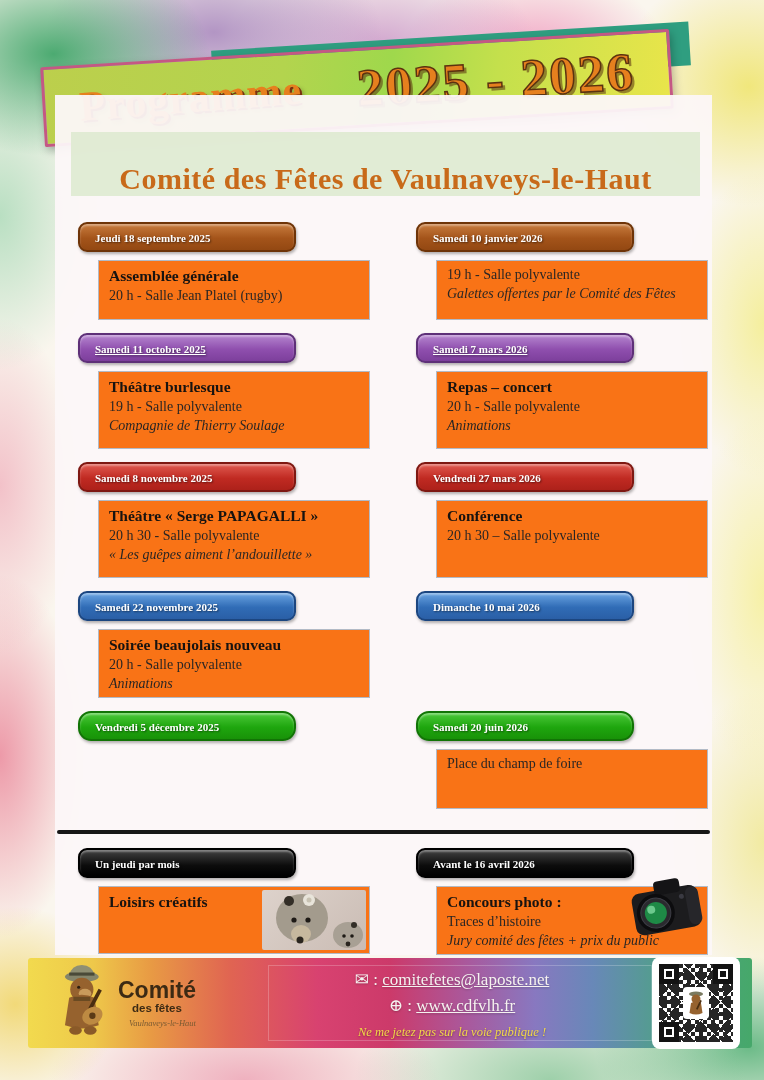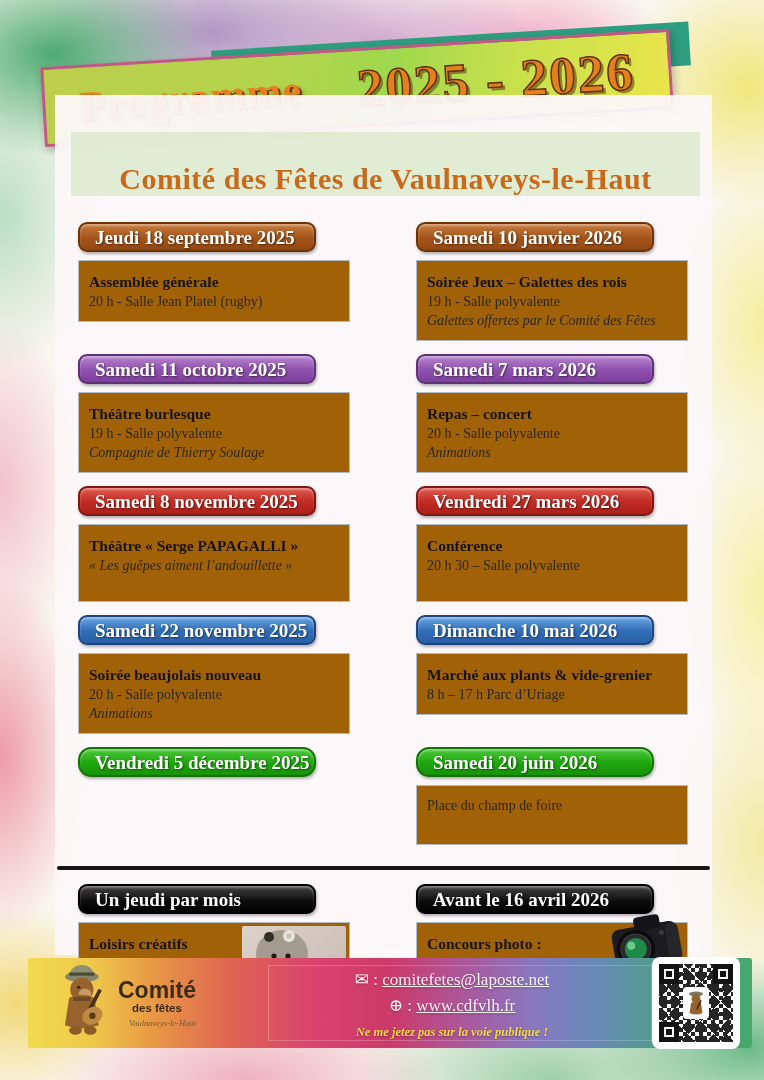--- a/index.html
+++ b/index.html
@@ -36,34 +36,34 @@
     -webkit-text-stroke:1.5px #5c3210;text-shadow:3px 3px 0 rgba(90,50,16,.55);}
   
   .panel{position:absolute;left:55px;top:95px;width:657px;height:860px;
     background:rgba(252,247,248,.95);box-sizing:border-box;}
   .title-strip{margin:37px 12px 0 16px;height:64px;background:rgba(222,234,208,.9);
     display:flex;align-items:flex-end;justify-content:center;}
   .page-title{font-size:30px;font-weight:bold;color:#c86a1a;letter-spacing:.5px;}
   
   .grid{margin:26px 0 0 23px;display:grid;grid-template-columns:272px 272px;column-gap:66px;}
   .cell{margin-bottom:13px;position:relative;}
-  .hdr{box-sizing:border-box;width:238px;height:30px;padding:2px 0 0 15px;
+  .hdr{box-sizing:border-box;width:218px;height:30px;padding:2px 0 0 15px;
     border-radius:9px;border:2px solid;display:flex;align-items:center;
-    color:#fff;font-weight:bold;font-size:19px;
+    color:#fff;font-weight:bold;font-size:11px;
     text-shadow:1px 1px 2px rgba(0,0,0,.5);
     box-shadow:1px 2px 3px rgba(0,0,0,.3),inset 0 2px 2px rgba(255,255,255,.35);}
   .c-orange{background:linear-gradient(#c87c3e,#a4541a 55%,#934812);border-color:#6e3408;}
-  .c-purple{background:linear-gradient(#b585cf,#8f4fae 55%,#7d3f9c);border-color:#5e3078;}
+  .c-purple{background:linear-gradient(#b585cf,#8f4fae 55%,#7d3f9c);border-color:#5e3078;text-decoration:underline;}
   .c-red{background:linear-gradient(#e05a50,#c02a22 55%,#ad211a);border-color:#7e1812;}
   .c-blue{background:linear-gradient(#6aa4e2,#306cb6 55%,#2a5fa6;);border-color:#1c4680;}
   .c-blue{background:linear-gradient(#6aa4e2,#306cb6 55%,#2a5fa6);border-color:#1c4680;}
   .c-green{background:linear-gradient(#4cc93a,#1ea60e 55%,#189208);border-color:#127406;border-radius:13px;}
   .c-black{background:linear-gradient(#424242,#0c0c0c 60%,#000);border-color:#000;text-align:right;}
-  .box{box-sizing:border-box;width:272px;border:1px solid #b2bac6;background:#a16207;
-    padding:10px 10px;margin-top:8px;font-size:14px;line-height:19px;color:#2a2624;position:relative;}
+  .box{box-sizing:border-box;width:272px;border:1px solid #b2bac6;background:#f97316;
+    padding:4px 10px;margin-top:8px;font-size:14px;line-height:19px;color:#2a2624;position:relative;margin-left:20px;}
   .hA{min-height:60px}.hB{min-height:78px}.hC{min-height:58px}.hD{min-height:60px}.hE{min-height:68px}
   .etitle{font-weight:bold;font-size:15.5px;color:#171310;line-height:21px;}
   .eitalic{font-style:italic;}
   .eitalic b{font-style:italic;}
   .sep{height:4px;background:#161616;margin:8px 2px 0 2px;border-radius:2px;}
   .grid-bottom{margin-top:14px;}
   
   .photo-hedgehogs{position:absolute;right:3px;top:3px;width:104px;height:60px;
     background:linear-gradient(135deg,#ddd2cb,#cabcb4);border-radius:2px;}
   .photo-camera{position:absolute;right:0px;top:-14px;width:80px;height:66px;}
@@ -74,21 +74,21 @@
     display:flex;align-items:center;box-sizing:border-box;padding:0 12px 0 28px;}
   .footer-frame{position:absolute;left:240px;right:100px;top:7px;bottom:7px;
     border:1px solid rgba(255,255,255,.22);pointer-events:none;}
   .logo{display:flex;align-items:center;gap:4px;width:196px;}
   .logo-text .l1{font-family:"Liberation Sans",sans-serif;font-weight:bold;font-size:23px;color:#3c2a14;line-height:24px;}
   .logo-text .l2{font-family:"Liberation Sans",sans-serif;font-weight:bold;font-size:11.5px;color:#3c2a14;margin-left:14px;line-height:13px;}
   .logo-text .l3{font-style:italic;font-size:8.5px;color:#7a5a32;margin-left:6px;margin-top:3px;text-align:right;}
   .footer-center{flex:1;text-align:center;color:#f6f2f0;}
   .flink-line{font-size:17px;line-height:26px;text-shadow:0 1px 2px rgba(0,0,0,.25);}
   .flink{text-decoration:underline;color:#f6f2f0;}
-  .fnote{margin-top:6px;font-size:12.5px;font-weight:bold;font-style:italic;color:#f2d848;
+  .fnote{margin-top:6px;font-size:12.5px;font-weight:normal;font-style:italic;color:#f2d848;
     text-shadow:0 1px 2px rgba(0,0,0,.35);}
   .qr{position:relative;width:88px;height:92px;background:#fff;border-radius:8px;flex:0 0 auto;}
   .qr-noise{position:absolute;inset:7px;opacity:.92;
     background-image:repeating-conic-gradient(#131313 0 25%,transparent 0 50%),
       repeating-conic-gradient(from 45deg,#131313 0 25%,transparent 0 50%);
     background-size:8px 8px,13px 13px;background-position:0 0,3px 5px;}
   .finder{position:absolute;width:10px;height:10px;border:5px solid #131313;background:#fff;}
   .finder::after{content:"";position:absolute;inset:2px;background:#131313;}
   .f-tl{left:7px;top:7px}.f-tr{right:7px;top:7px}.f-bl{left:7px;bottom:7px}
   .qr-mascot{position:absolute;left:50%;top:50%;transform:translate(-50%,-50%);
@@ -121,21 +121,20 @@
         <div class="box hA">
           <div class="etitle">Assemblée générale</div>
           <div class="eline">20 h - Salle Jean Platel (rugby)</div>
         </div>
       </div>
       <div class="cell">
         <div class="hdr c-orange">
           <span>Samedi 10 janvier 2026</span>
           </div>
         <div class="box hA">
-          <div class="etitle">Soirée Jeux – Galettes des rois</div>
           <div class="eline">19 h - Salle polyvalente</div>
           <div class="eitalic">Galettes offertes par le Comité des Fêtes</div>
         </div>
       </div>
 
       <div class="cell">
         <div class="hdr c-purple">
           <span>Samedi 11 octobre 2025</span>
           </div>
         <div class="box hB">
@@ -154,20 +153,21 @@
           <div class="eitalic">Animations</div>
         </div>
       </div>
 
       <div class="cell">
         <div class="hdr c-red">
           <span>Samedi 8 novembre 2025</span>
           </div>
         <div class="box hB">
           <div class="etitle">Théâtre « Serge PAPAGALLI »</div>
+          <div class="eline">20 h 30 - Salle polyvalente</div>
           <div class="eitalic">« Les guêpes aiment l’andouillette »</div>
         </div>
       </div>
       <div class="cell">
         <div class="hdr c-red">
           <span>Vendredi 27 mars 2026</span>
           </div>
         <div class="box hB">
           <div class="etitle">Conférence</div>
           <div class="eline">20 h 30 – Salle polyvalente</div>
@@ -181,24 +181,20 @@
         <div class="box hC">
           <div class="etitle">Soirée beaujolais nouveau</div>
           <div class="eline">20 h - Salle polyvalente</div>
           <div class="eitalic">Animations</div>
         </div>
       </div>
       <div class="cell">
         <div class="hdr c-blue">
           <span>Dimanche 10 mai 2026</span>
           </div>
-        <div class="box hC">
-          <div class="etitle">Marché aux plants &amp; vide-grenier</div>
-          <div class="eline">8 h – 17 h Parc d’Uriage</div>
-        </div>
       </div>
 
       <div class="cell">
         <div class="hdr c-green">
           <span>Vendredi 5 décembre 2025</span>
           </div>
       </div>
       <div class="cell">
         <div class="hdr c-green">
           <span>Samedi 20 juin 2026</span>

